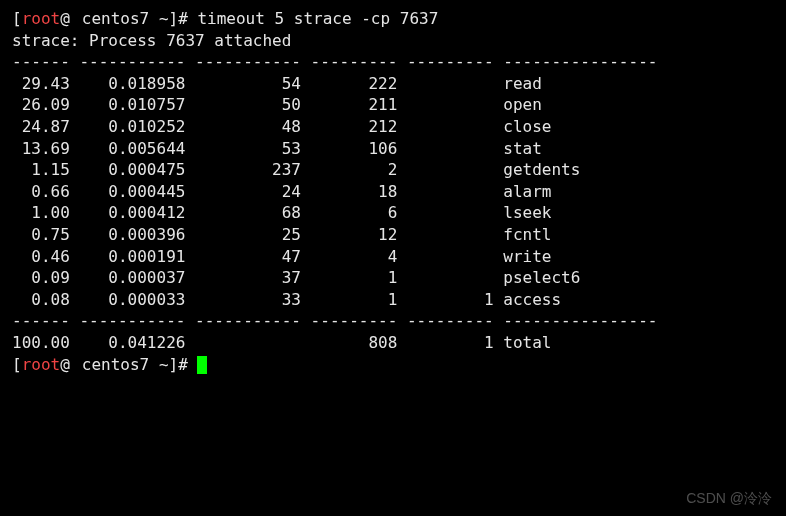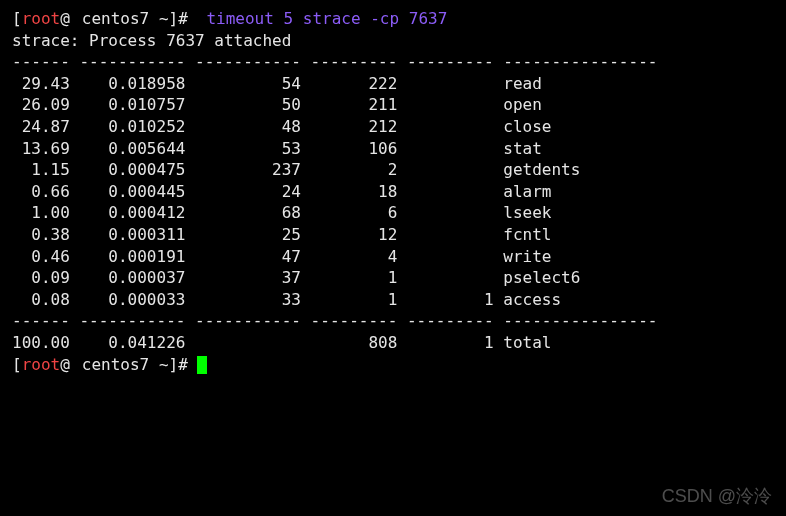--- a/index.html
+++ b/index.html
@@ -13,59 +13,59 @@
     width: 786px;
     height: 516px;
     box-sizing: border-box;
     position: relative;
   }
   .prompt-open, .prompt-close { color: #e5e5e5; }
   .user-root { color: #ef4444; }
   .host { color: #e5e5e5; margin-left: 12px; }
   .tilde { color: #e5e5e5; }
   .hash { color: #e5e5e5; }
-  .cmd { color: #8b5cf6; margin-left: 9px; }
+  .cmd { color: #e5e5e5; }
   .cursor {
     display: inline-block;
     width: 10px;
     height: 18px;
     background: #00ff00;
     vertical-align: text-bottom;
     margin-left: 0;
   }
   pre {
     margin: 0;
     font-family: inherit;
     white-space: pre;
   }
   .row { white-space: pre; }
   .watermark {
     position: absolute;
     right: 14px;
     bottom: 8px;
     color: rgba(220,220,220,0.35);
-    font-size: 18px;
+    font-size: 14px;
     font-family: sans-serif;
   }
 </style>
 </head>
 <body>
 
 <div id="terminal">
     <div class="row"><span class="prompt-open">[</span><span class="user-root">root</span><span>@</span><span class="host">centos7</span><span> </span><span class="tilde">~</span><span class="prompt-close">]</span><span class="hash">#</span> <span class="cmd">timeout 5 strace -cp 7637</span></div>
     <div class="row">strace: Process 7637 attached</div>
     <pre class="row">------ ----------- ----------- --------- --------- ----------------</pre>
     <pre class="row"> 29.43    0.018958          54       222           read</pre>
     <pre class="row"> 26.09    0.010757          50       211           open</pre>
     <pre class="row"> 24.87    0.010252          48       212           close</pre>
     <pre class="row"> 13.69    0.005644          53       106           stat</pre>
     <pre class="row">  1.15    0.000475         237         2           getdents</pre>
     <pre class="row">  0.66    0.000445          24        18           alarm</pre>
     <pre class="row">  1.00    0.000412          68         6           lseek</pre>
-    <pre class="row">  0.38    0.000311          25        12           fcntl</pre>
+    <pre class="row">  0.75    0.000396          25        12           fcntl</pre>
     <pre class="row">  0.46    0.000191          47         4           write</pre>
     <pre class="row">  0.09    0.000037          37         1           pselect6</pre>
     <pre class="row">  0.08    0.000033          33         1         1 access</pre>
     <pre class="row">------ ----------- ----------- --------- --------- ----------------</pre>
     <pre class="row">100.00    0.041226                   808         1 total</pre>
     <div class="row"><span class="prompt-open">[</span><span class="user-root">root</span><span>@</span><span class="host">centos7</span><span> </span><span class="tilde">~</span><span class="prompt-close">]</span><span class="hash">#</span> <span class="cursor"></span></div>
   </div>
 
 <div class="watermark">CSDN @泠泠</div>
 

